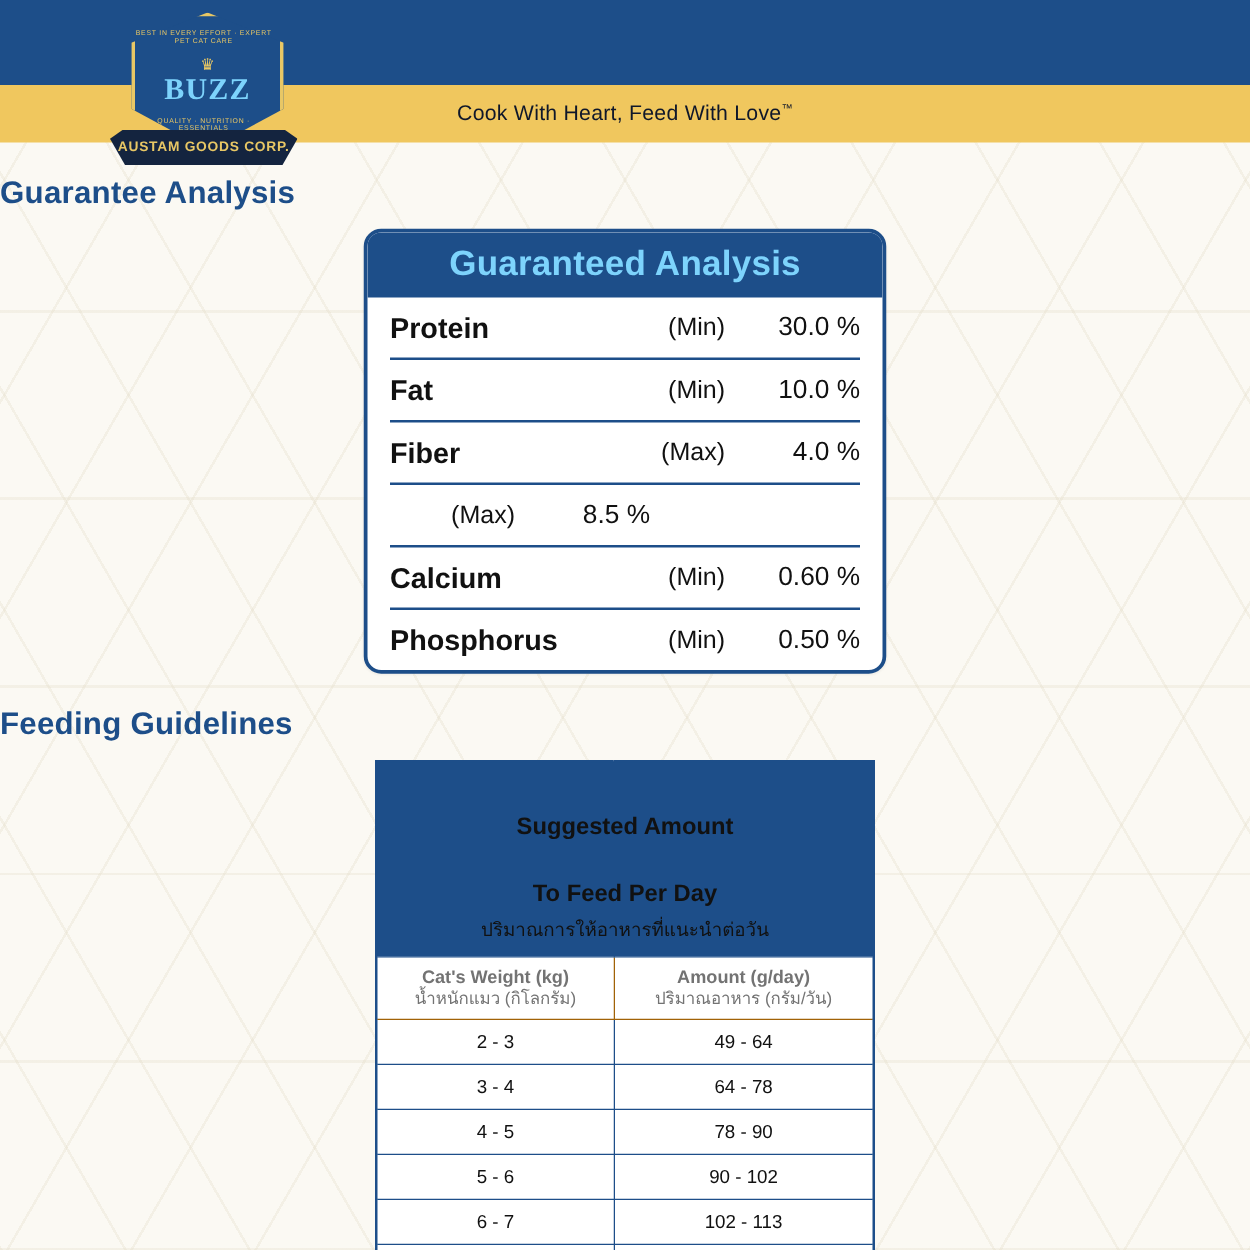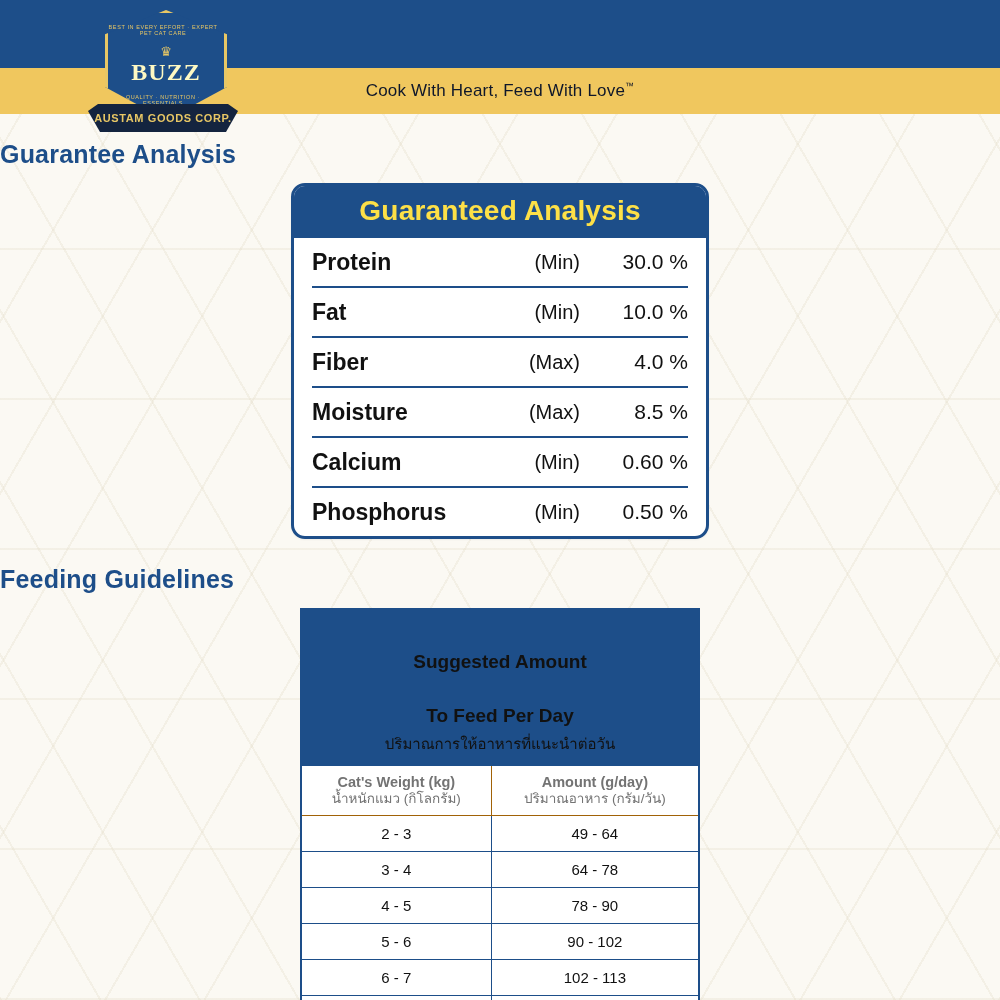--- a/index.html
+++ b/index.html
@@ -42,21 +42,21 @@
   }
   .logo-shield{
     position:absolute;left:17px;top:2px;width:116px;height:104px;
     background:#1d4e89;
     border:3px solid #e8c765;
     clip-path:polygon(50% 0%, 100% 22%, 100% 70%, 50% 100%, 0% 70%, 0% 22%);
     display:flex;flex-direction:column;align-items:center;justify-content:center;
   }
   .logo-crown{color:#e8c765;font-size:13px;line-height:1;margin-bottom:1px;}
   .logo-word{
-    color:#fef9c3;font-size:24px;font-weight:bold;letter-spacing:1px;
+    color:#7dd3fc;font-size:24px;font-weight:bold;letter-spacing:1px;
     font-family:"Liberation Serif", serif;
   }
   .logo-arc-top,.logo-arc-bot{
     position:absolute;width:116px;left:17px;text-align:center;
     color:#e8c765;font-size:5.5px;letter-spacing:.6px;
   }
   .logo-arc-top{top:16px;}
   .logo-arc-bot{top:86px;}
   .logo-ribbon{
     position:absolute;left:0;top:96px;width:150px;height:28px;background:#14243f;
@@ -70,21 +70,21 @@
     text-align:left;color:#1d4e89;font-size:25px;font-weight:bold;
     margin:26px 0 14px 0;letter-spacing:.2px;
   }
 
   
   .ga-card{
     width:412px;margin:0 auto;border:3px solid #1d4e89;border-radius:14px;
     background:#fff;overflow:hidden;box-shadow:0 1px 2px rgba(0,0,0,.05);
   }
   .ga-head{
-    background:#1d4e89;color:#fde047;text-align:center;
+    background:#1d4e89;color:#7dd3fc;text-align:center;
     font-size:28px;font-weight:bold;padding:9px 0 11px 0;letter-spacing:.2px;
   }
   .ga-body{padding:0 18px;}
   .ga-row{
     display:flex;align-items:center;height:48px;
     border-bottom:2px solid #1d4e89;
   }
   .ga-row:last-child{border-bottom:none;}
   .ga-name{flex:1;font-size:23px;font-weight:bold;color:#111;}
   .ga-qual{width:100px;font-size:20px;color:#111;text-align:right;}
@@ -152,21 +152,20 @@
         <div class="ga-name">Fat</div>
         <div class="ga-qual">(Min)</div>
         <div class="ga-val">10.0 %</div>
       </div>
       <div class="ga-row">
         <div class="ga-name">Fiber</div>
         <div class="ga-qual">(Max)</div>
         <div class="ga-val">4.0 %</div>
       </div>
       <div class="ga-row">
-        <div class="ga-name">Moisture</div>
         <div class="ga-qual">(Max)</div>
         <div class="ga-val">8.5 %</div>
       </div>
       <div class="ga-row">
         <div class="ga-name">Calcium</div>
         <div class="ga-qual">(Min)</div>
         <div class="ga-val">0.60 %</div>
       </div>
       <div class="ga-row">
         <div class="ga-name">Phosphorus</div>

